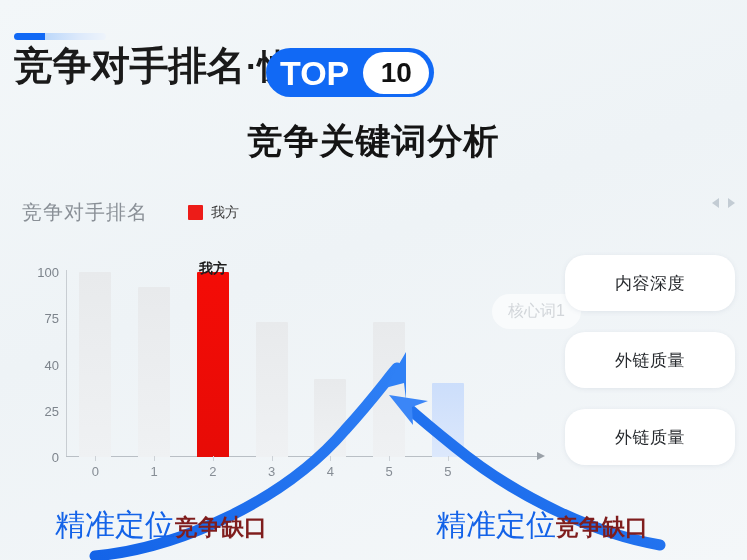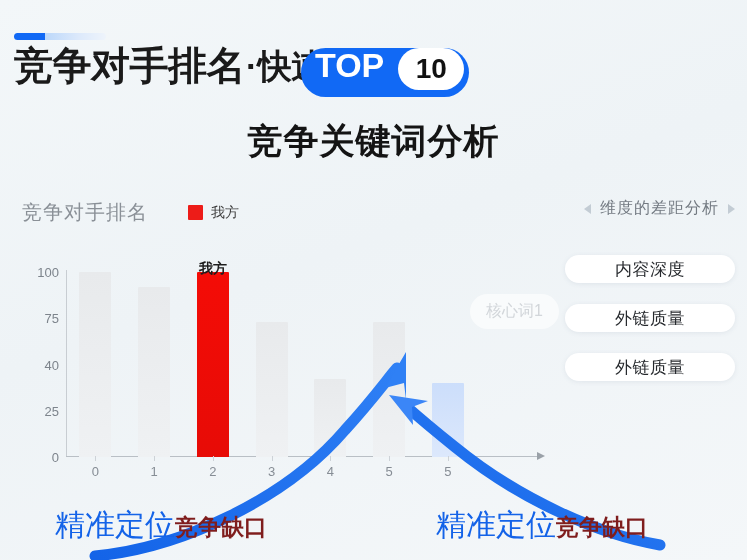--- a/index.html
+++ b/index.html
@@ -49,27 +49,28 @@
   .headline-mid {
     font-size: 34px;
     font-weight: 700;
     color: #1a1a1a;
     letter-spacing: -0.5px;
     line-height: 1;
     margin-left: 1px;
   }
   #top-badge {
     position: absolute;
-    left: 301px;
+    left: 266px;
     top: 48px;
     height: 49px;
     min-width: 165px;
     background: #1169f5;
     border-radius: 25px;
     display: flex;
+    align-items: center;
     padding-left: 14px;
     padding-right: 5px;
     z-index: 3;
   }
   #top-badge-label {
     color: #ffffff;
     font-size: 34px;
     font-weight: 700;
     letter-spacing: 0px;
     line-height: 1;
@@ -240,21 +241,21 @@
     top: 0;
     width: 747px;
     height: 560px;
     pointer-events: none;
     z-index: 5;
   }
 
   
   #core-pill {
     position: absolute;
-    left: 470px;
+    left: 492px;
     top: 294px;
     padding: 7px 16px;
     background: rgba(255,255,255,0.62);
     border-radius: 18px;
     font-size: 16px;
     color: #d2d6da;
     z-index: 2;
     text-align: center;
   }
 
@@ -263,21 +264,21 @@
     position: absolute;
     right: 12px;
     top: 255px;
     width: 170px;
     display: flex;
     flex-direction: column;
     gap: 21px;
     z-index: 4;
   }
   .dim-card {
-    height: 28px;
+    height: 56px;
     background: #ffffff;
     border-radius: 20px;
     box-shadow: 0 1px 5px rgba(80,100,130,0.10);
     display: flex;
     align-items: center;
     justify-content: center;
     font-size: 17px;
     color: #26292d;
     letter-spacing: 0.5px;
   }
@@ -327,21 +328,20 @@
 <div id="legend-row">
   <span id="legend-title">竞争对手排名</span>
   <span id="legend-item">
     <span id="legend-swatch"></span>
     <span id="legend-label">我方</span>
   </span>
 </div>
 
 <div id="dim-header">
   <span class="tri tri-left"></span>
-  <span id="dim-header-label">维度的差距分析</span>
   <span class="tri tri-right"></span>
 </div>
 
 <div id="chart">
   <div id="y-axis-line"></div>
   <div id="x-axis-line"></div>
   <div id="x-axis-arrow"></div>
   <div id="y-ticks">
       <div class="y-tick" style="top: 10px;">100</div>
       <div class="y-tick" style="top: 56.25px;">75</div>

